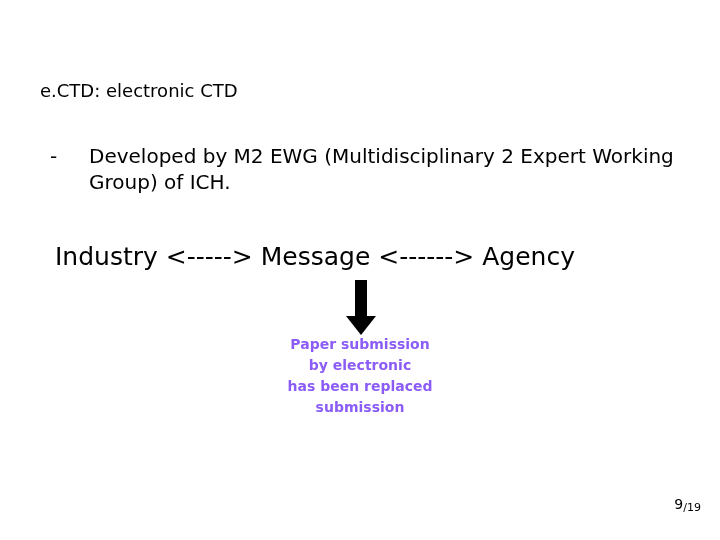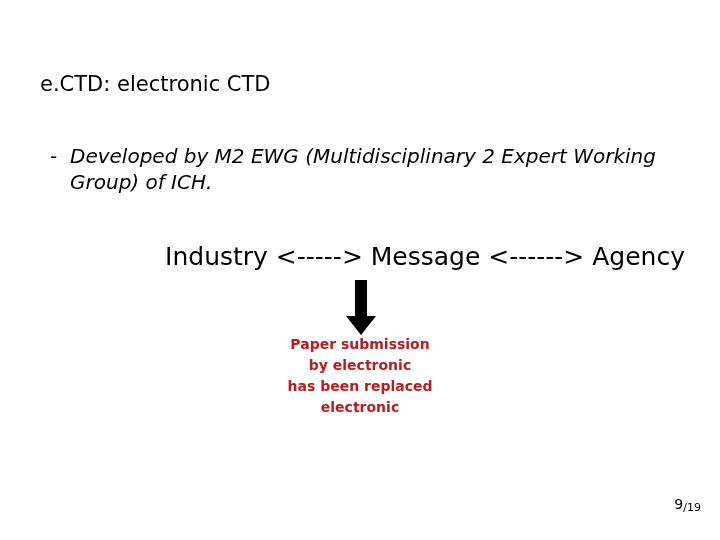--- a/index.html
+++ b/index.html
@@ -15,52 +15,51 @@
   }
   .slide {
     position: relative;
     width: 720px;
     height: 540px;
     background: #ffffff;
   }
   .title {
     position: absolute;
     left: 40px;
-    top: 72px;
-    font-size: 21px;
+    top: 80px;
+    font-size: 18px;
     color: #000000;
     letter-spacing: 0px;
     white-space: nowrap;
   }
   .bullet {
     position: absolute;
     left: 50px;
     top: 143px;
     width: 640px;
     font-size: 20px;
     color: #000000;
     line-height: 26px;
   }
   .bullet .dash {
     position: absolute;
     left: 0px;
     top: 0px;
   }
   .bullet .btext {
     display: block;
-    margin-left: 20px;
+    margin-left: 39px;
     text-indent: 0;
-    font-style: italic;
   }
   .flowline {
     position: absolute;
     left: 55px;
     top: 242px;
     width: 630px;
-    text-align: right;
+    text-align: left;
     font-size: 25px;
     color: #000000;
     white-space: nowrap;
   }
   .arrow {
     position: absolute;
     left: 346px;
     top: 280px;
     width: 30px;
     height: 55px;
@@ -84,21 +83,21 @@
     border-top: 19px solid #000000;
   }
   .caption {
     position: absolute;
     left: 230px;
     top: 334px;
     width: 260px;
     text-align: center;
     font-size: 14px;
     font-weight: bold;
-    color: #b91c1c;
+    color: #8b5cf6;
     line-height: 21px;
   }
   .pagenum {
     position: absolute;
     right: 19px;
     bottom: 25px;
     color: #000000;
     white-space: nowrap;
   }
   .pagenum .cur {
@@ -129,20 +128,20 @@
 
   <div class="arrow">
     <div class="shaft"></div>
     <div class="head"></div>
   </div>
 
   <div class="caption">
     <div>Paper submission</div>
     <div>by electronic</div>
     <div>has been replaced</div>
-    <div>electronic</div>
+    <div>submission</div>
   </div>
 
   <div class="pagenum">
     <span class="cur">9</span><span class="sep">/</span><span class="tot">19</span>
   </div>
 
 </div>
 
 </body></html>

